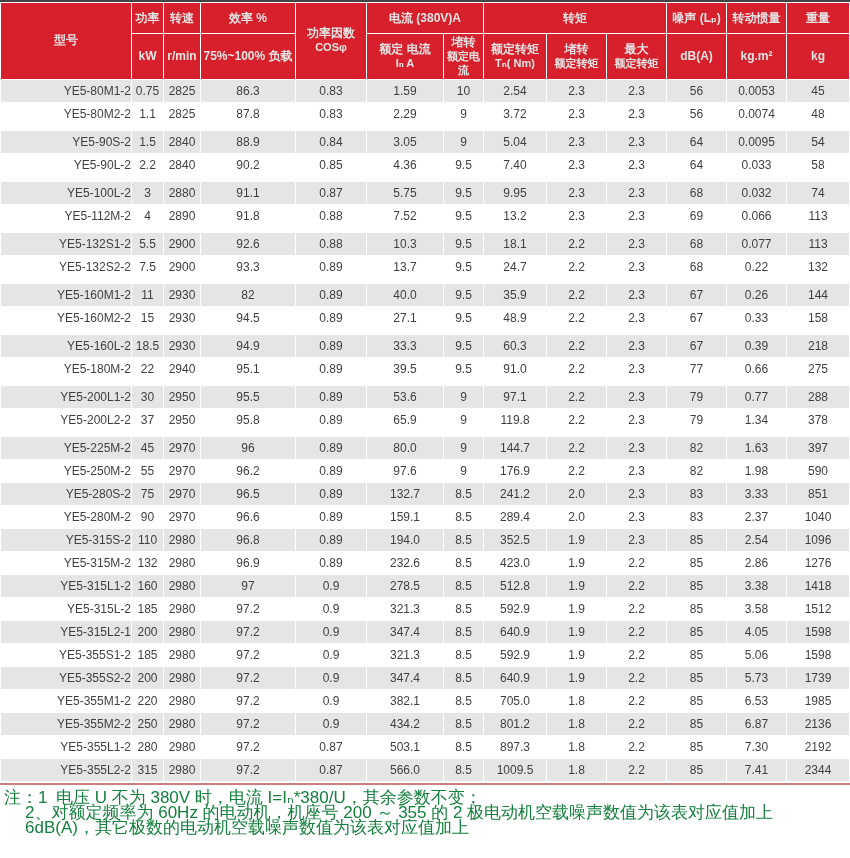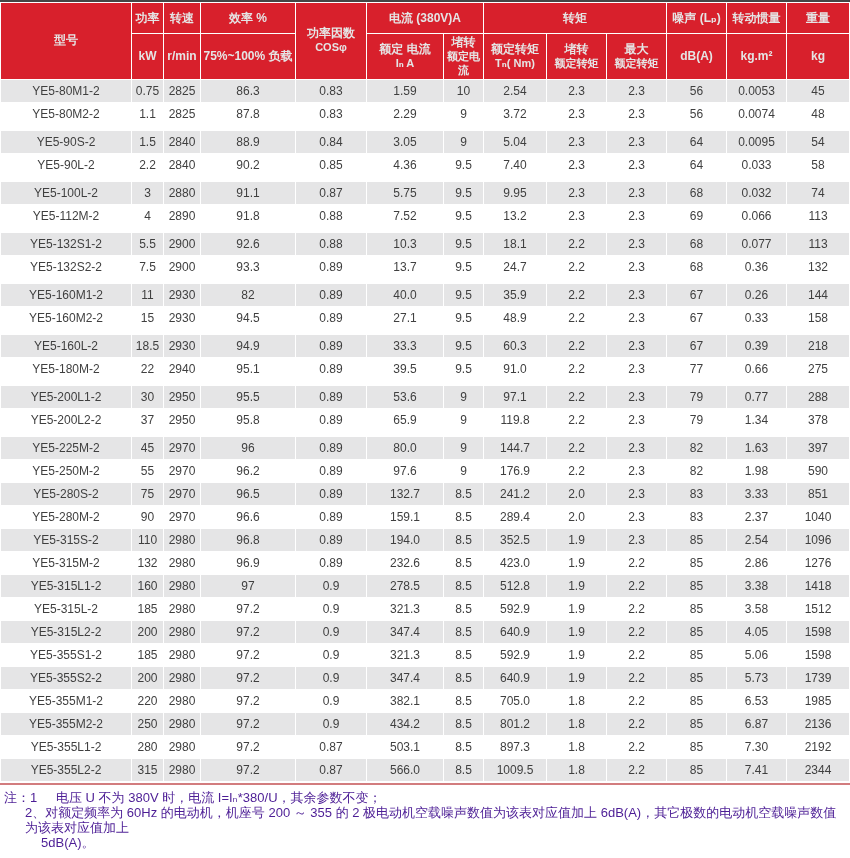--- a/index.html
+++ b/index.html
@@ -20,25 +20,25 @@
   }
   th.h1{height:28px;}
   th.h2{height:34px;font-size:11px;}
   th .l2{display:block;font-size:11px;}
   td{
     font-size:12px;color:#3f3f3f;text-align:center;
     height:22px;vertical-align:middle;padding:0;
     background:#ffffff;
   }
   tr.stripe td{background:#e5e5e6;}
-  td.model{text-align:center;}
+  td.model{text-align:right;}
   tr.spacer td{height:4px;background:#ffffff;}
   .redline{height:2px;background:#d27c7e;margin-top:1px;}
   .notes{
-    padding:5px 6px 0 4px;font-size:13px;color:#4c1d95;line-height:15px;
+    padding:5px 6px 0 4px;font-size:17px;color:#15803d;line-height:15px;
   }
   .notes .lbl{display:inline-block;width:52px;}
   .note2{padding-left:21px;}
   .note3{padding-left:37px;}
 </style>
 </head>
 <body>
 
 <div class="page">
   <div class="topline"></div>
@@ -224,21 +224,21 @@
           <td>7.5</td>
           <td>2900</td>
           <td>93.3</td>
           <td>0.89</td>
           <td>13.7</td>
           <td>9.5</td>
           <td>24.7</td>
           <td>2.2</td>
           <td>2.3</td>
           <td>68</td>
-          <td>0.36</td>
+          <td>0.22</td>
           <td>132</td>
         </tr>
         <tr class="spacer">
           <td colspan="13"></td>
         </tr>
         <tr class="stripe">
           <td class="model">YE5-160M1-2</td>
           <td>11</td>
           <td>2930</td>
           <td>82</td>
@@ -450,21 +450,21 @@
           <td>321.3</td>
           <td>8.5</td>
           <td>592.9</td>
           <td>1.9</td>
           <td>2.2</td>
           <td>85</td>
           <td>3.58</td>
           <td>1512</td>
         </tr>
         <tr class="stripe">
-          <td class="model">YE5-315L2-2</td>
+          <td class="model">YE5-315L2-1</td>
           <td>200</td>
           <td>2980</td>
           <td>97.2</td>
           <td>0.9</td>
           <td>347.4</td>
           <td>8.5</td>
           <td>640.9</td>
           <td>1.9</td>
           <td>2.2</td>
           <td>85</td>
@@ -566,15 +566,14 @@
 
   <div class="redline"></div>
 
   <div class="notes">
     <div>
       <span class="lbl">注：1</span><span>电压 U 不为 380V 时，电流 I=Iₙ*380/U，其余参数不变；</span>
     </div>
     <div class="note2">
       <span>2、</span><span>对额定频率为 60Hz 的电动机，机座号 200 ～ 355 的 2 极电动机空载噪声数值为该表对应值加上 6dB(A)，其它极数的电动机空载噪声数值为该表对应值加上</span>
     </div>
-    <div class="note3">5dB(A)。</div>
   </div>
 </div>
 
 </body></html>

